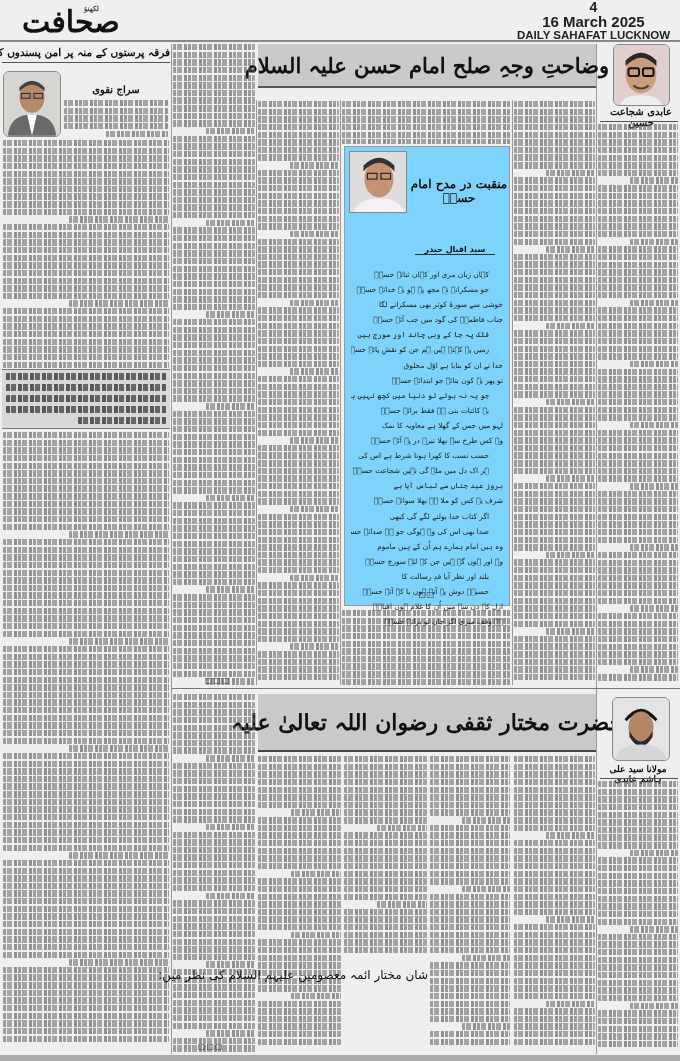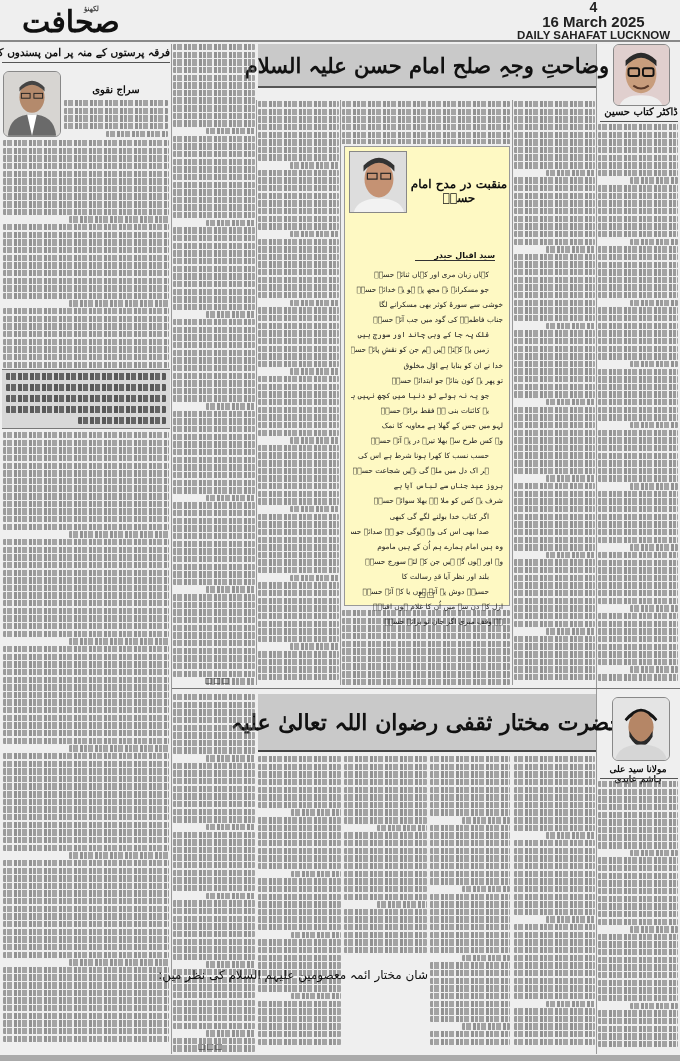--- a/index.html
+++ b/index.html
@@ -24,23 +24,23 @@
 
   .banner { position: absolute; background: #c9c9c9; border-bottom: 2px solid #555; display: flex; align-items: center; justify-content: center; direction: rtl; }
   .banner-title { font-family: "DejaVu Serif", serif; font-weight: bold; color: #111; white-space: nowrap; }
 
   .photo { position: absolute; border: 1px solid #888; border-radius: 6px; background: #ddd; overflow: hidden; }
   .photo svg { width: 100%; height: 100%; display: block; }
   .byline { position: absolute; text-align: center; direction: rtl; font-family: "DejaVu Serif", serif; font-weight: bold; color: #111; }
 
   .side-head { position: absolute; direction: rtl; font-family: "DejaVu Serif", serif; font-weight: bold; color: #111; white-space: nowrap; }
 
-  .poem-box { position: absolute; left: 344px; top: 146px; width: 166px; height: 460px; border: 1px solid #999; background: #fef9c3; }
+  .poem-box { position: absolute; left: 344px; top: 146px; width: 166px; height: 460px; border: 1px solid #999; background: #7dd3fc; }
   .poem-title { position: absolute; left: 64px; top: 30px; width: 100px; text-align: center; direction: rtl; font-family: "DejaVu Serif", serif; font-weight: bold; font-size: 11px; color: #111; }
-  .poem-author { position: absolute; left: 70px; top: 104px; width: 80px; direction: rtl; font-size: 8px; font-weight: bold; color: #111; border-bottom: 1px solid #333; }
+  .poem-author { position: absolute; left: 70px; top: 98px; width: 80px; text-align: center; direction: rtl; font-size: 8px; font-weight: bold; color: #111; border-bottom: 1px solid #333; }
   .poem-lines { position: absolute; left: 6px; top: 120px; width: 152px; direction: rtl; }
   .verse { font-size: 7.4px; line-height: 15.1px; color: #222; white-space: nowrap; overflow: hidden; font-family: "DejaVu Serif", serif; }
   .verse.indent { padding-right: 14px; }
   .end-mark { font-size: 8px; color: #333; text-align: center; letter-spacing: 1px; }
 
   .quote-box { position: absolute; left: 2px; top: 369px; width: 168px; height: 60px; background: #d8d8d8; border-top: 1px solid #777; border-bottom: 1px solid #777; padding: 3px 4px; direction: rtl; }
   .quote-box .tl { background: repeating-linear-gradient(90deg, #222 0 4px, transparent 4px 5px, #333 5px 10px, transparent 10px 12px); opacity: .7; height: 7px; margin-bottom: 4px; }
 
   .subhead { position: absolute; direction: rtl; font-size: 12px; font-weight: normal; color: #111; white-space: nowrap; }
   .footer-strip { position: absolute; left: 0; top: 1055px; width: 680px; height: 6px; background: #aaa; }
@@ -227,21 +227,21 @@
       <rect width="57" height="62" fill="#d9c7b8"></rect>
       <rect x="0" y="0" width="57" height="62" fill="#e8d7e4" opacity=".5"></rect>
       <ellipse cx="28" cy="30" rx="16" ry="20" fill="#c89d7c"></ellipse>
       <path d="M12 22 Q28 4 44 22 L44 16 Q28 0 12 16Z" fill="#2a2a2a"></path>
       <rect x="15" y="24" width="11" height="8" rx="2" fill="none" stroke="#111" stroke-width="2"></rect>
       <rect x="30" y="24" width="11" height="8" rx="2" fill="none" stroke="#111" stroke-width="2"></rect>
       <path d="M20 42 Q28 48 36 42" stroke="#5a3a2a" stroke-width="2" fill="none"></path>
       <path d="M6 62 Q10 52 28 52 Q46 52 50 62Z" fill="#eee"></path>
     </svg>
   </div>
-  <div class="byline" style="left:604px; top:106px; width:74px; font-size:10px;">ڈاکٹر کتاب حسین</div>
+  <div class="byline" style="left:604px; top:106px; width:74px; font-size:10px;">عابدی شجاعت حسین</div>
   <div class="rule-h" style="left:600px; top:121px; width:78px; background:#555;"></div>
 
   <div class="col" style="left:173px; top:44px; width:82px; height:642px;">
     <div class="textlines" id="lines-c6">
         <div class="tl"></div>
         <div class="tl"></div>
         <div class="tl"></div>
         <div class="tl"></div>
         <div class="tl"></div>
         <div class="tl"></div>

